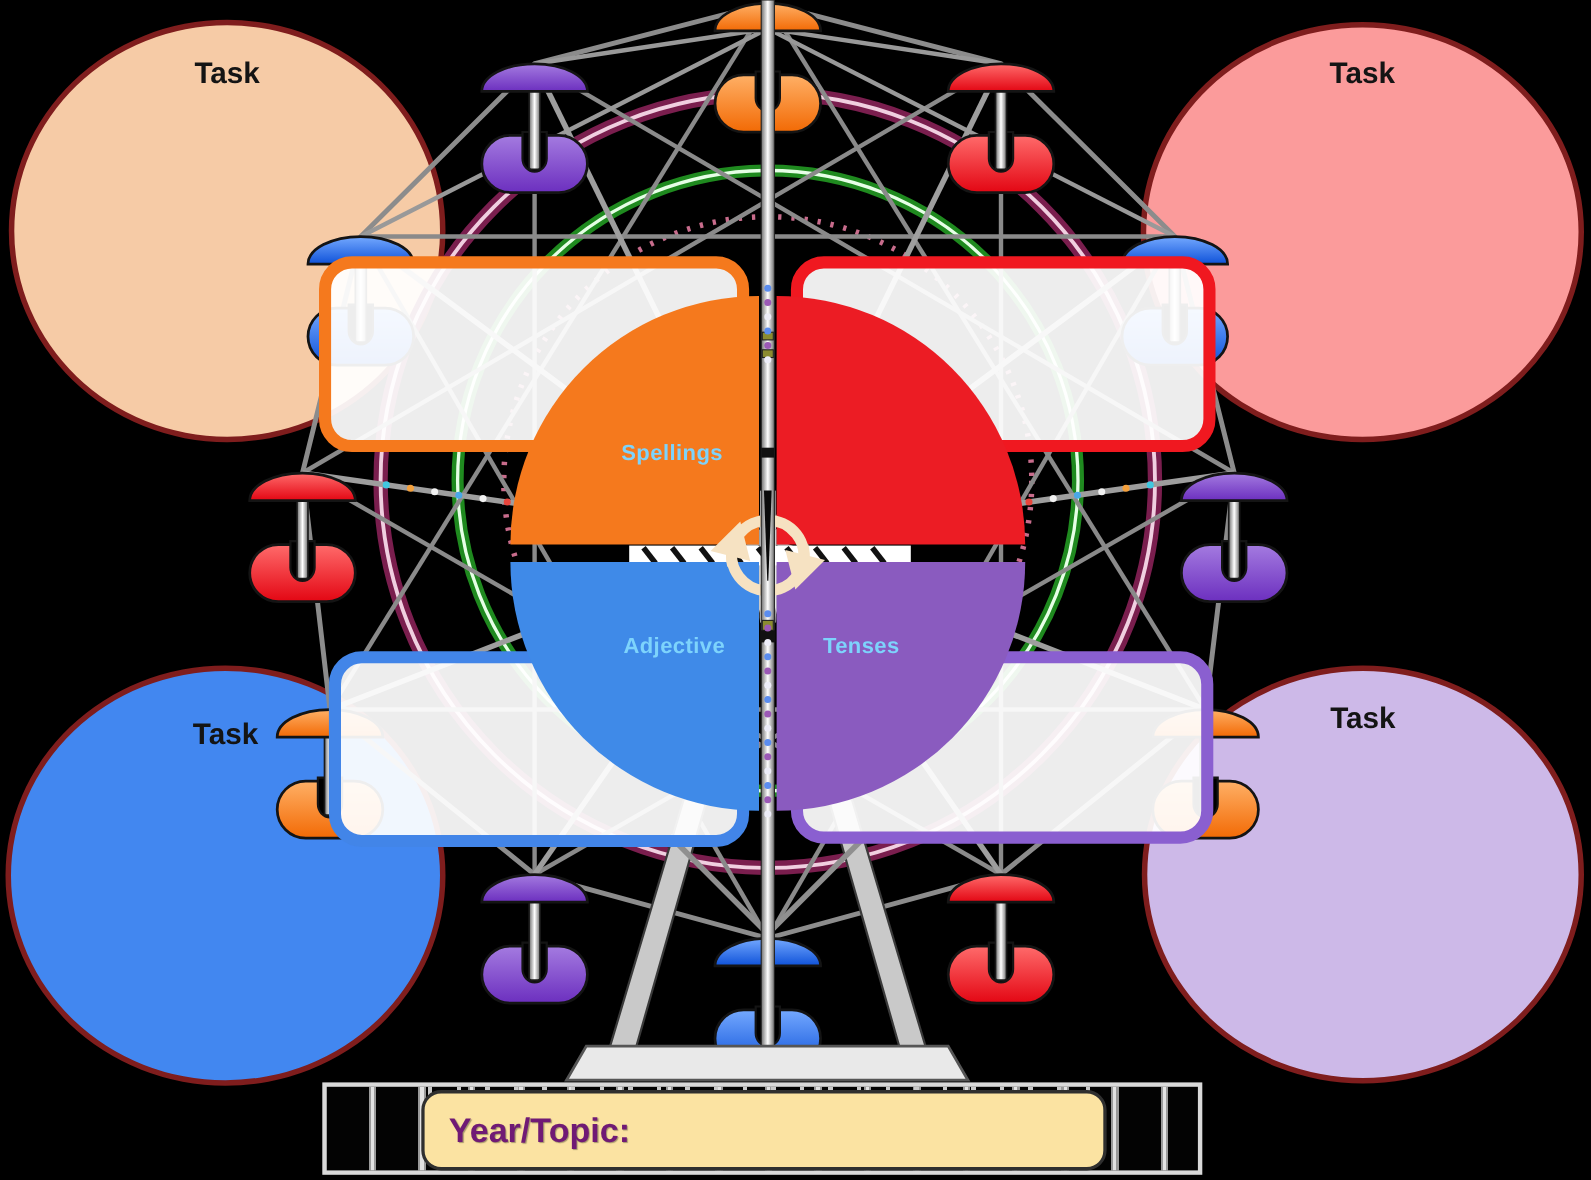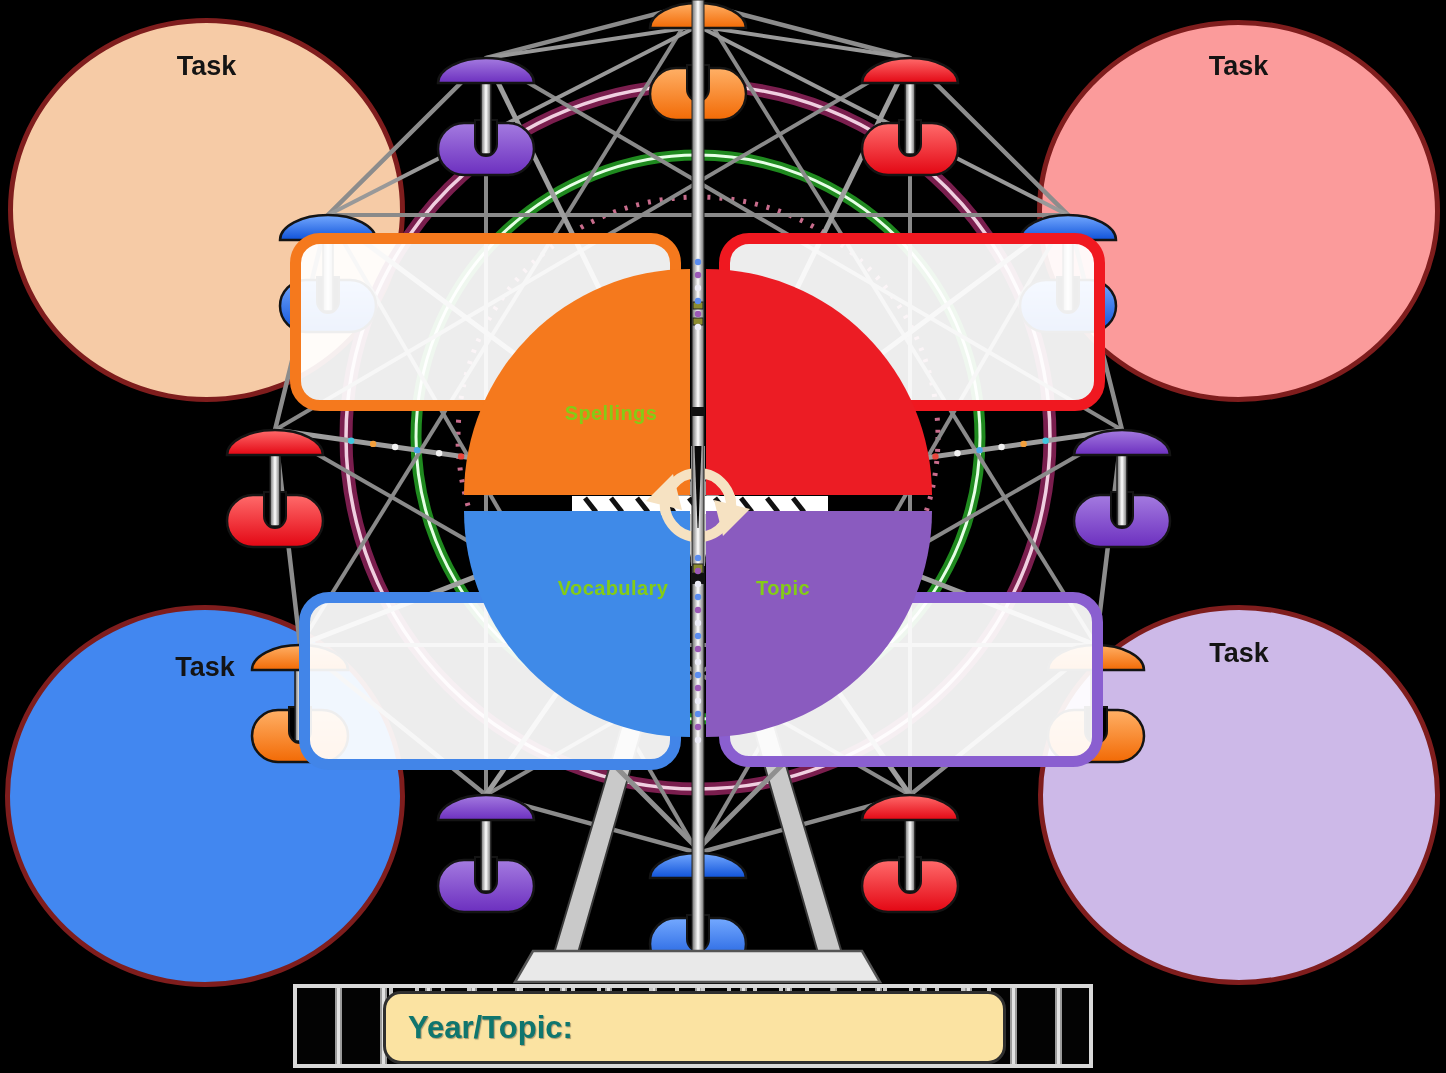--- a/index.html
+++ b/index.html
@@ -23,38 +23,38 @@
   #wheel-svg{z-index:2;} #overlay-svg{z-index:4;}
 
   
   .panel{position:absolute;background:rgba(255,255,255,0.93);border-radius:30px;z-index:3;}
   .p-tl{left:290px;top:233px;width:391px;height:178px;border:11px solid #F5791D;}
   .p-tr{left:719px;top:233px;width:386px;height:178px;border:11px solid #F01820;}
   .p-bl{left:299px;top:592px;width:382px;height:178px;border:11px solid #4285E8;}
   .p-br{left:719px;top:592px;width:384px;height:175px;border:11px solid #8A5FD0;}
 
   
-  .qlabel{position:absolute;z-index:5;color:#84cc16;font-weight:bold;font-size:20px;
+  .qlabel{position:absolute;z-index:5;color:#7dd3fc;font-weight:bold;font-size:20px;
           letter-spacing:.4px;text-align:center;transform:translate(-50%,-50%);line-height:1.25;}
   .q-spellings{left:611px;top:413px;width:200px;}
   .q-adjective{left:783px;top:415px;width:180px;}
   .q-vocabulary{left:613px;top:588px;width:220px;}
   .q-tenses{left:783px;top:588px;width:160px;}
 
   
   .fence{position:absolute;left:293px;top:984px;width:800px;height:84px;z-index:6;
          background:#030303;border:4px solid #D9D9D9;
          background-image:repeating-linear-gradient(90deg,
             transparent 0 38px,#9A9A9A 38px 40px,#E2E2E2 40px 43px,#9A9A9A 43px 45px);}
   .fence-ticks{position:absolute;left:92px;top:0;width:620px;height:13px;
          background:repeating-linear-gradient(90deg,#C9C9C9 0 4px,transparent 4px 26px);}
   .topic-sign{position:absolute;left:383px;top:991px;width:623px;height:73px;z-index:7;
          background:#FBE3A2;border:3px solid #2F2F2F;border-radius:18px;
          display:flex;align-items:center;padding-left:22px;}
-  .topic-sign span{font-weight:bold;font-size:31px;color:#0f766e;
+  .topic-sign span{font-weight:bold;font-size:31px;color:#701a75;
          text-shadow:1px 1px 1px rgba(0,0,0,.35);}
 </style>
 </head>
 <body>
 
 <div id="canvas">
 
   <div class="task-circle tc-tl">
     <div class="task-label">Task</div>
   </div>
@@ -288,22 +288,22 @@
           <circle cx="698" cy="727" r="3.2" fill="#9B59B6"></circle>
           <circle cx="698" cy="740" r="3.2" fill="#EDEDF8"></circle>
         </g>
     </g>
     <g id="base-platform">
       <polygon points="533,951 862,951 880,982 515,982" fill="#E9E9E9" stroke="#555" stroke-width="2.5"></polygon>
     </g>
   </svg>
 
   <div class="qlabel q-spellings">Spellings</div>
-  <div class="qlabel q-vocabulary">Vocabulary</div>
-  <div class="qlabel q-tenses">Topic</div>
+  <div class="qlabel q-vocabulary">Adjective</div>
+  <div class="qlabel q-tenses">Tenses</div>
 
   <div class="fence">
     <div class="fence-ticks"></div>
   </div>
   <div class="topic-sign">
     <span>Year/Topic:</span>
   </div>
 
 </div>
 

